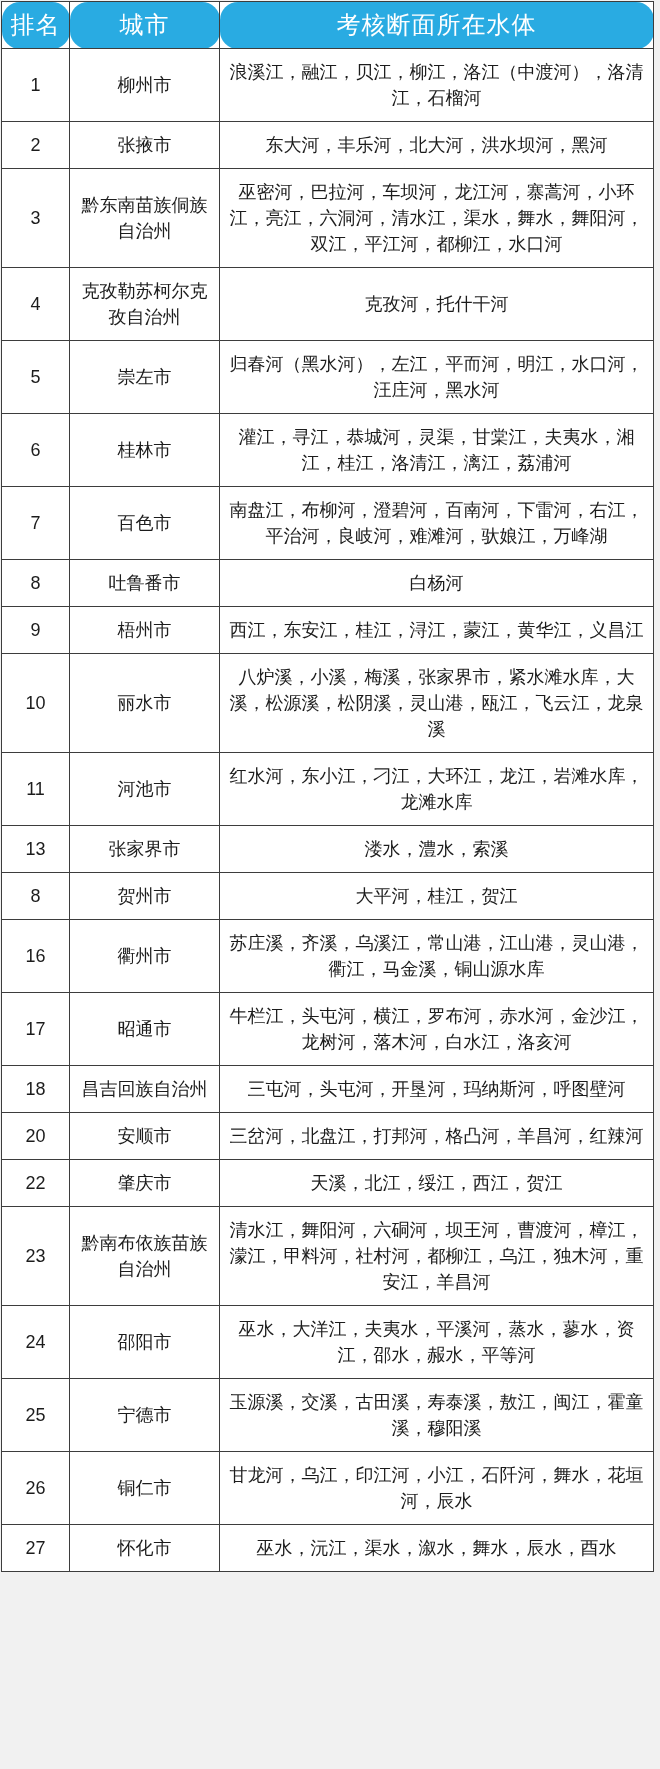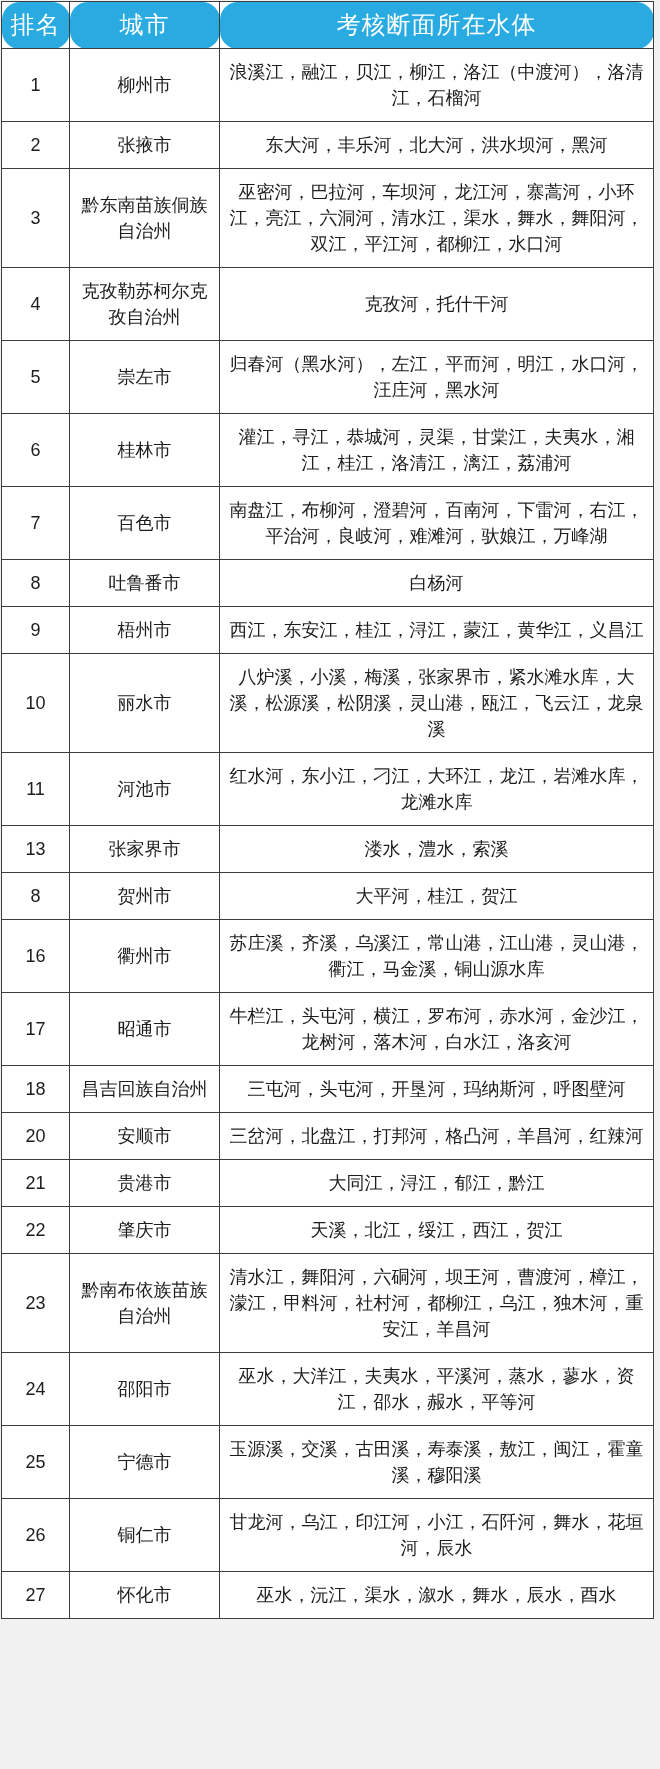--- a/index.html
+++ b/index.html
@@ -144,25 +144,20 @@
           <td class="rank">18</td>
           <td class="city">昌吉回族自治州</td>
           <td class="waters">三屯河，头屯河，开垦河，玛纳斯河，呼图壁河</td>
         </tr>
         <tr>
           <td class="rank">20</td>
           <td class="city">安顺市</td>
           <td class="waters">三岔河，北盘江，打邦河，格凸河，羊昌河，红辣河</td>
         </tr>
         <tr>
-          <td class="rank">21</td>
-          <td class="city">贵港市</td>
-          <td class="waters">大同江，浔江，郁江，黔江</td>
-        </tr>
-        <tr>
           <td class="rank">22</td>
           <td class="city">肇庆市</td>
           <td class="waters">天溪，北江，绥江，西江，贺江</td>
         </tr>
         <tr>
           <td class="rank">23</td>
           <td class="city">黔南布依族苗族自治州</td>
           <td class="waters">清水江，舞阳河，六硐河，坝王河，曹渡河，樟江，濛江，甲料河，社村河，都柳江，乌江，独木河，重安江，羊昌河</td>
         </tr>
         <tr>

